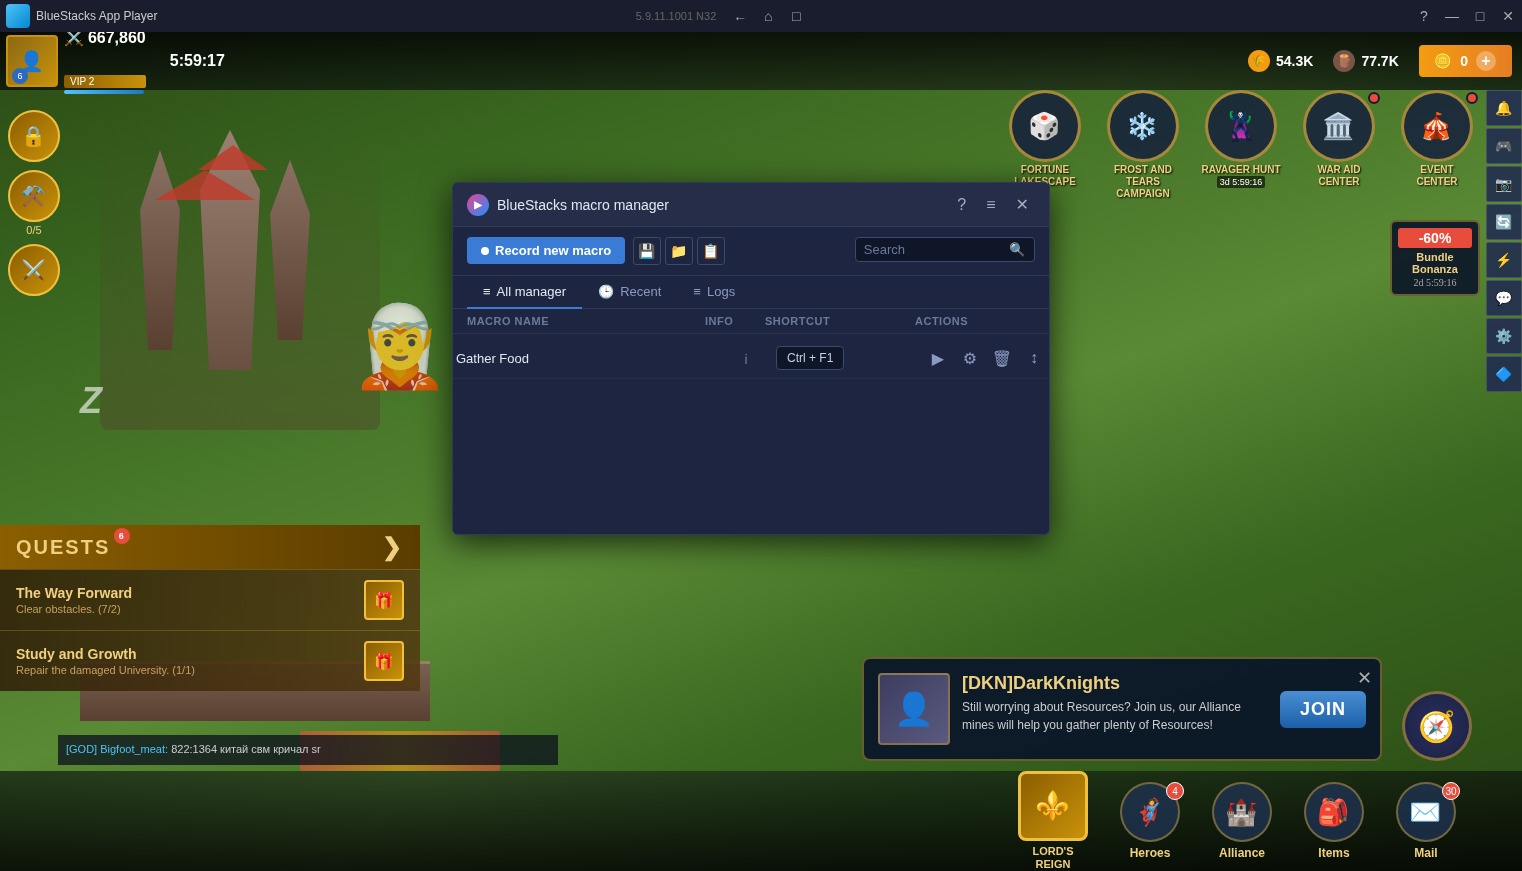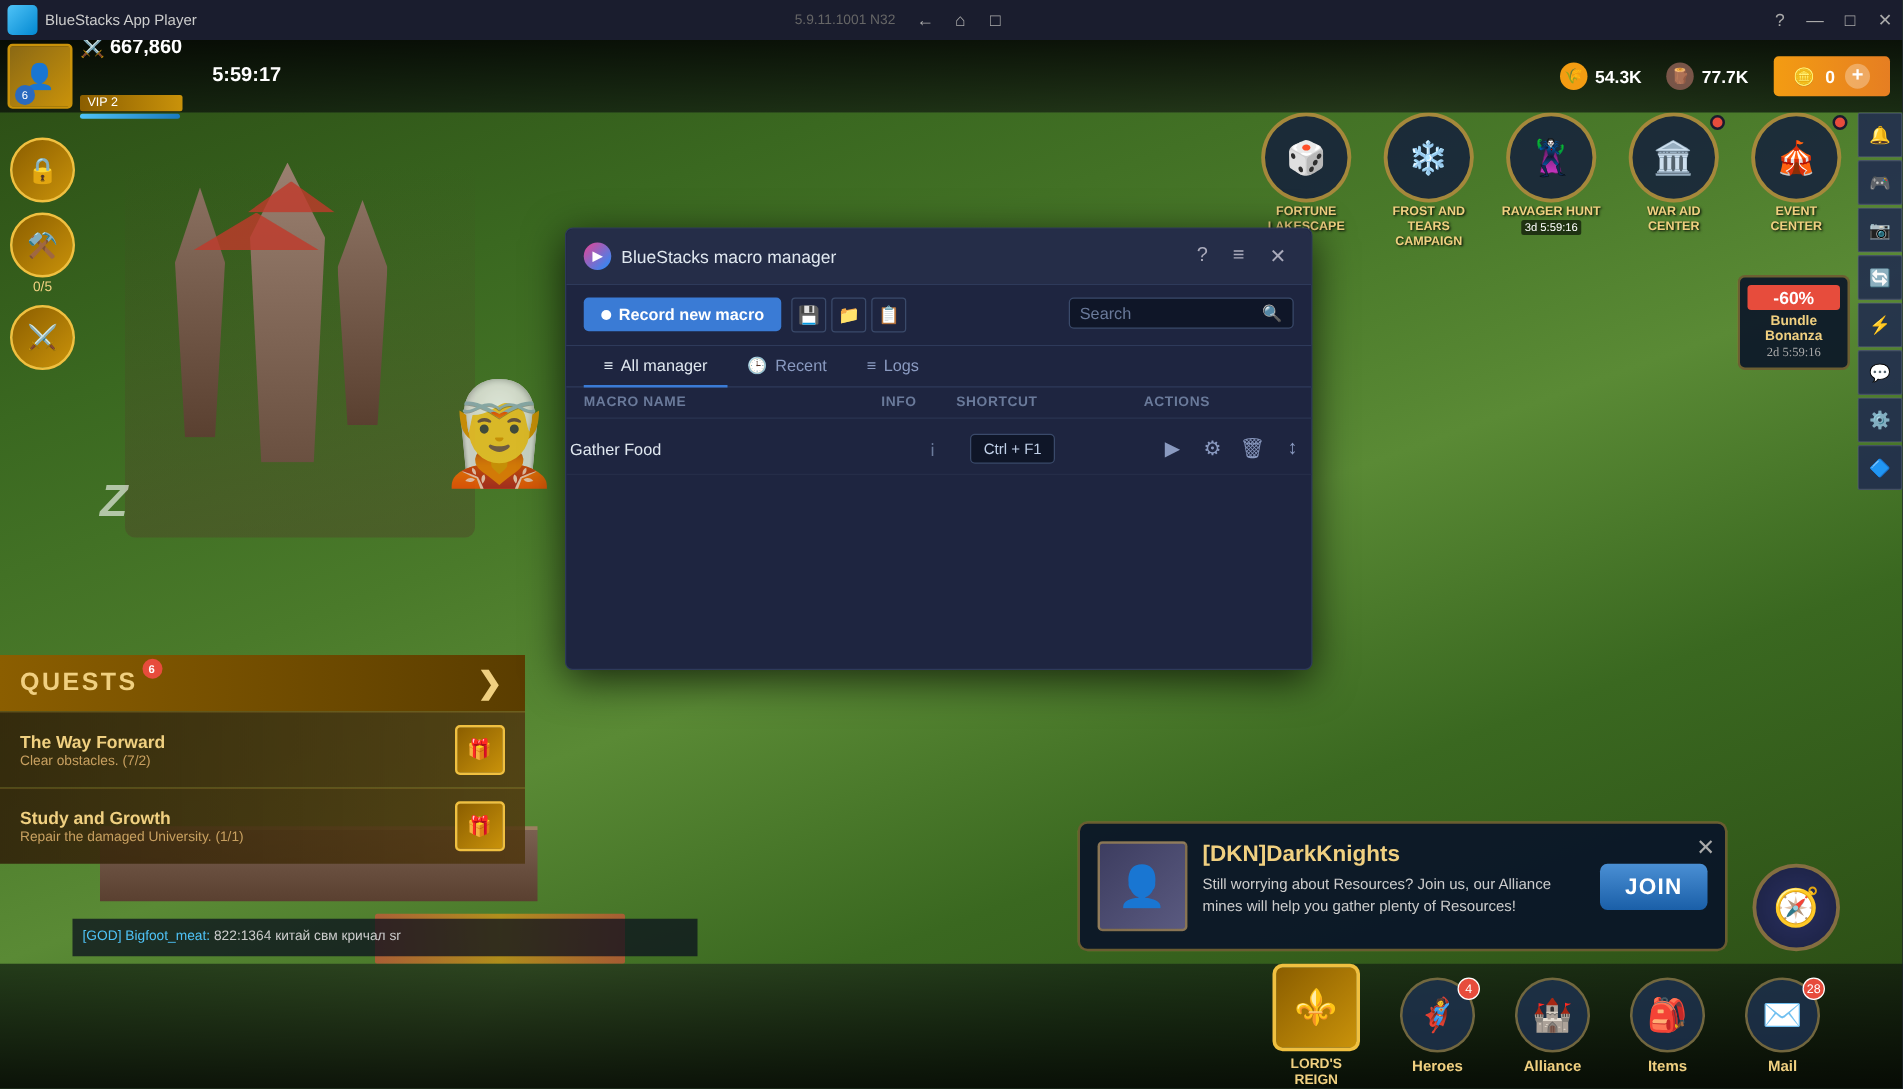--- a/index.html
+++ b/index.html
@@ -941,21 +941,21 @@
     <div class="bottom-icon">🏰</div>
     <span class="bottom-label">Alliance</span>
   </div>
 
   <div class="bottom-btn">
     <div class="bottom-icon">🎒</div>
     <span class="bottom-label">Items</span>
   </div>
 
   <div class="bottom-btn">
-    <span class="bottom-badge">28</span>
+    <span class="bottom-badge">30</span>
     <div class="bottom-icon">✉️</div>
     <span class="bottom-label">Mail</span>
   </div>
 </div>
 
 <div class="macro-dialog">
 
   <div class="macro-titlebar">
     <div class="macro-logo">▶</div>
     <span class="macro-dialog-title">BlueStacks macro manager</span>

